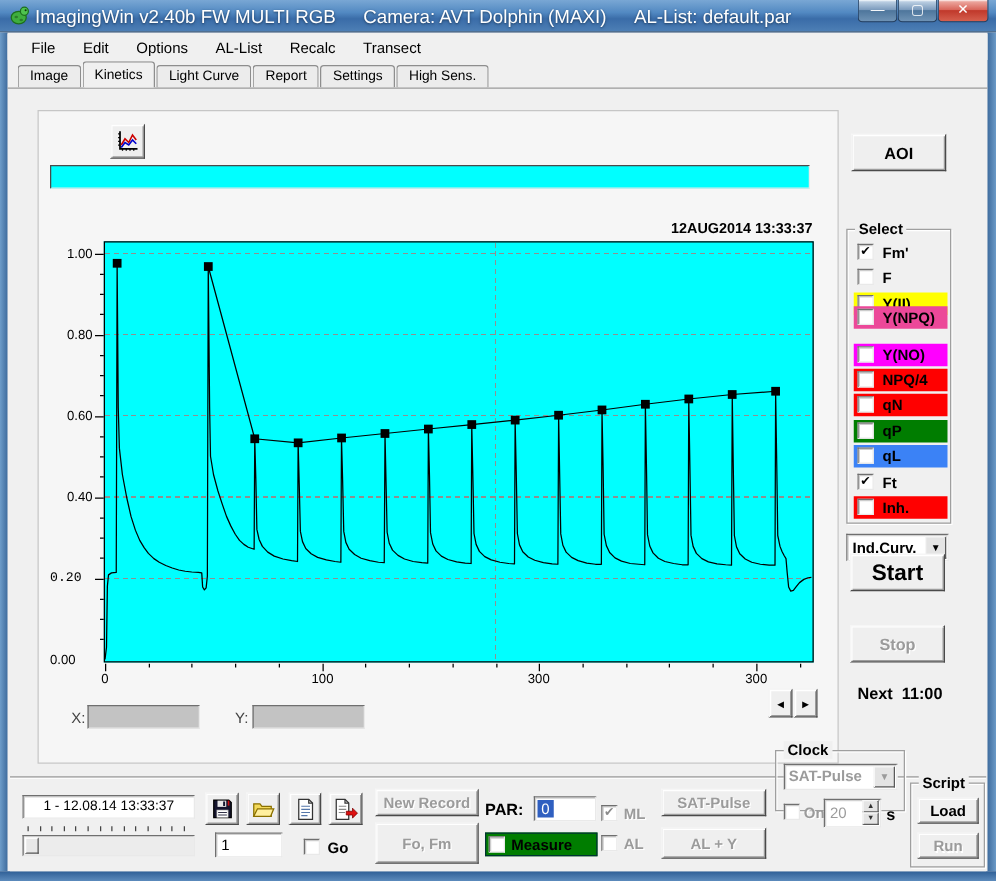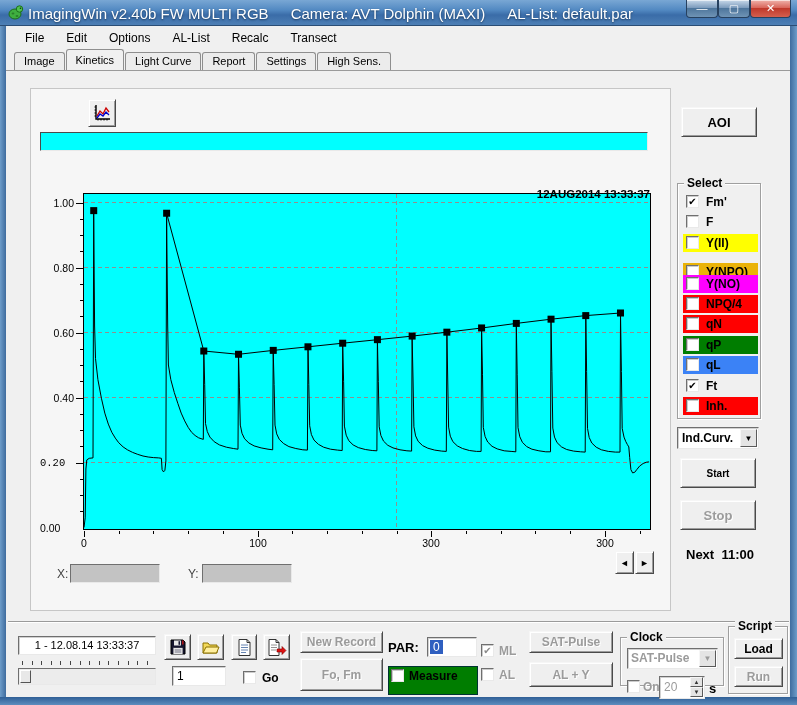--- a/index.html
+++ b/index.html
@@ -63,21 +63,21 @@
   .gray { color:#9b9b9b; text-shadow:1px 1px 0 #fff; }
   
   .main-panel { position:absolute; left:30px; top:88px; width:641px; height:523px;
     background:#f6f6f6; border:1px solid #c6c6c6; }
   .progress { position:absolute; left:40px; top:132px; width:608px; height:19px;
     background:#00ffff; border:1px solid; border-color:#4a4a4a #e9e9e9 #e9e9e9 #4a4a4a; }
   .plot { position:absolute; left:83px; top:193px; width:568px; height:337px;
     background:#00ffff; border:1px solid #000; }
   .tick { position:absolute; background:#000; }
   .axis-lab { position:absolute; font-size:10.5px; color:#000; white-space:nowrap; }
-  .date-lab { position:absolute; top:188px; left:430px; width:220px; text-align:right;
+  .date-lab { position:absolute; top:177px; left:430px; width:220px; text-align:right;
     font-size:11.5px; font-weight:bold; }
   .xy-field { position:absolute; width:90px; height:19px; background:#c3c3c3;
     border:1px solid; border-color:#6f6f6f #e9e9e9 #e9e9e9 #6f6f6f; }
   
   .bottombar { position:absolute; left:8px; top:621px; width:781px; height:76px;
     border-top:1px solid #9a9a9a; box-shadow:inset 0 1px 0 #fff; background:#f0f0f0; }
   .iconbtn { padding:0; }
   .slider-track { position:absolute; left:18px; top:668px; width:138px; height:17px;
     background:#ececec; border:1px solid; border-color:#6f6f6f #e9e9e9 #e9e9e9 #6f6f6f; }
   .slider-thumb { position:absolute; left:1px; top:1px; width:11px; height:13px;
@@ -246,21 +246,21 @@
         <span class="rl">Fm'</span>
       </div>
       <div class="select-row" style="top: 29.4px; background: transparent;">
         <div class="cb" style="left: 3px; top: 2px; position: absolute;"></div>
         <span class="rl">F</span>
       </div>
       <div class="select-row" style="top: 49.8px; background: rgb(255, 255, 0);">
         <div class="cb" style="left: 3px; top: 2px; position: absolute;"></div>
         <span class="rl">Y(II)</span>
       </div>
-      <div class="select-row" style="top: 79px; background: #eab308;">
+      <div class="select-row" style="top: 61px; background: #ec4899;">
         <div class="cb" style="left: 3px; top: 2px; position: absolute;"></div>
         <span class="rl">Y(NPQ)</span>
       </div>
       <div class="select-row" style="top: 90.6px; background: rgb(255, 0, 255);">
         <div class="cb" style="left: 3px; top: 2px; position: absolute;"></div>
         <span class="rl">Y(NO)</span>
       </div>
       <div class="select-row" style="top: 111px; background: rgb(255, 0, 0);">
         <div class="cb" style="left: 3px; top: 2px; position: absolute;"></div>
         <span class="rl">NPQ/4</span>
@@ -285,21 +285,21 @@
         <div class="cb" style="left: 3px; top: 2px; position: absolute;"></div>
         <span class="rl">Inh.</span>
       </div>
     </div>
 
   <div class="sunken" style="position:absolute; left:677px; top:427px; width:82px; height:22px;">
     <span style="position:absolute; left:4px; top:3px; font-weight:bold;">Ind.Curv.</span>
     <span class="combo-arrow">▼</span>
   </div>
 
-  <div class="btn" style="left:680px; top:458px; width:76px; height:30px; font-size:10px;">Start</div>
+  <div class="btn" style="left:680px; top:443px; width:76px; height:30px; font-size:18px;">Start</div>
   <div class="btn disabled" style="left:680px; top:500px; width:76px; height:30px; font-size:13px;">Stop</div>
 
   <div class="lbl bold" style="left:686px; top:547px; font-size:13px;">
     <span>Next</span>&nbsp;&nbsp;<span>11:00</span>
   </div>
 
   <div class="bottombar"></div>
 
   <div class="sunken" style="position:absolute; left:18px; top:636px; width:138px; height:19px; text-align:center; font-size:11px; line-height:17px;">1 - 12.08.14 13:33:37</div>
 
@@ -361,31 +361,31 @@
   <div class="btn disabled" style="left:300px; top:631px; width:83px; height:22px;">New Record</div>
   <div class="btn disabled" style="left:300px; top:658px; width:83px; height:33px;">Fo, Fm</div>
 
   <div class="lbl bold" style="left:388px; top:640px; font-size:13px;">PAR:</div>
   <div class="sunken" style="position:absolute; left:427px; top:637px; width:50px; height:20px; padding:2px 2px;">
     <span id="par-sel" style="color: rgb(255, 255, 255); padding: 0px 3px; font-size: 12px; background: rgb(47, 95, 192);">0</span>
   </div>
   <div class="cb gray" style="left:481px; top:644px;">✔</div>
   <div class="lbl bold gray" style="left:499px; top:644px;">ML</div>
 
-  <div id="measure-strip" style="position: absolute; left: 388px; top: 666px; width: 90px; height: 29px; border: 1px solid rgb(0, 51, 51); background: rgb(0, 125, 0);">
+  <div id="measure-strip" style="position: absolute; left: 388px; top: 666px; width: 90px; height: 19px; border: 1px solid rgb(0, 51, 51); background: rgb(0, 125, 0);">
     <div class="cb" style="left:2px; top:2px;"></div>
     <span style="position:absolute; left:20px; top:2px; font-weight:bold; font-size:12px;">Measure</span>
   </div>
   <div class="cb gray" style="left:481px; top:668px;"></div>
   <div class="lbl bold gray" style="left:499px; top:668px;">AL</div>
 
   <div class="btn disabled" style="left:529px; top:631px; width:84px; height:22px;">SAT-Pulse</div>
   <div class="btn disabled" style="left:529px; top:662px; width:84px; height:25px;">AL + Y</div>
 
-  <div class="groupbox" style="left:620px; top:637px; width:104px; height:49px;">
+  <div class="groupbox" style="left:620px; top:600px; width:104px; height:49px;">
     <div class="gb-title">Clock</div>
     <div class="sunken" style="position:absolute; left:6px; top:10px; width:91px; height:21px;">
       <span class="lbl bold gray" style="left:3px; top:2px;">SAT-Pulse</span>
       <span class="combo-arrow" style="color:#9b9b9b;">▼</span>
     </div>
     <div class="cb" style="left:6px; top:42px;"></div>
     <div class="lbl gray bold" style="left:22px; top:42px;">On</div>
     <div class="sunken" style="position:absolute; left:38px; top:38px; width:46px; height:23px; padding:3px 4px; color:#9b9b9b; font-size:12px;">20</div>
     <div class="spin" style="left:69px; top:39px;">▲</div>
     <div class="spin" style="left:69px; top:49px;">▼</div>

